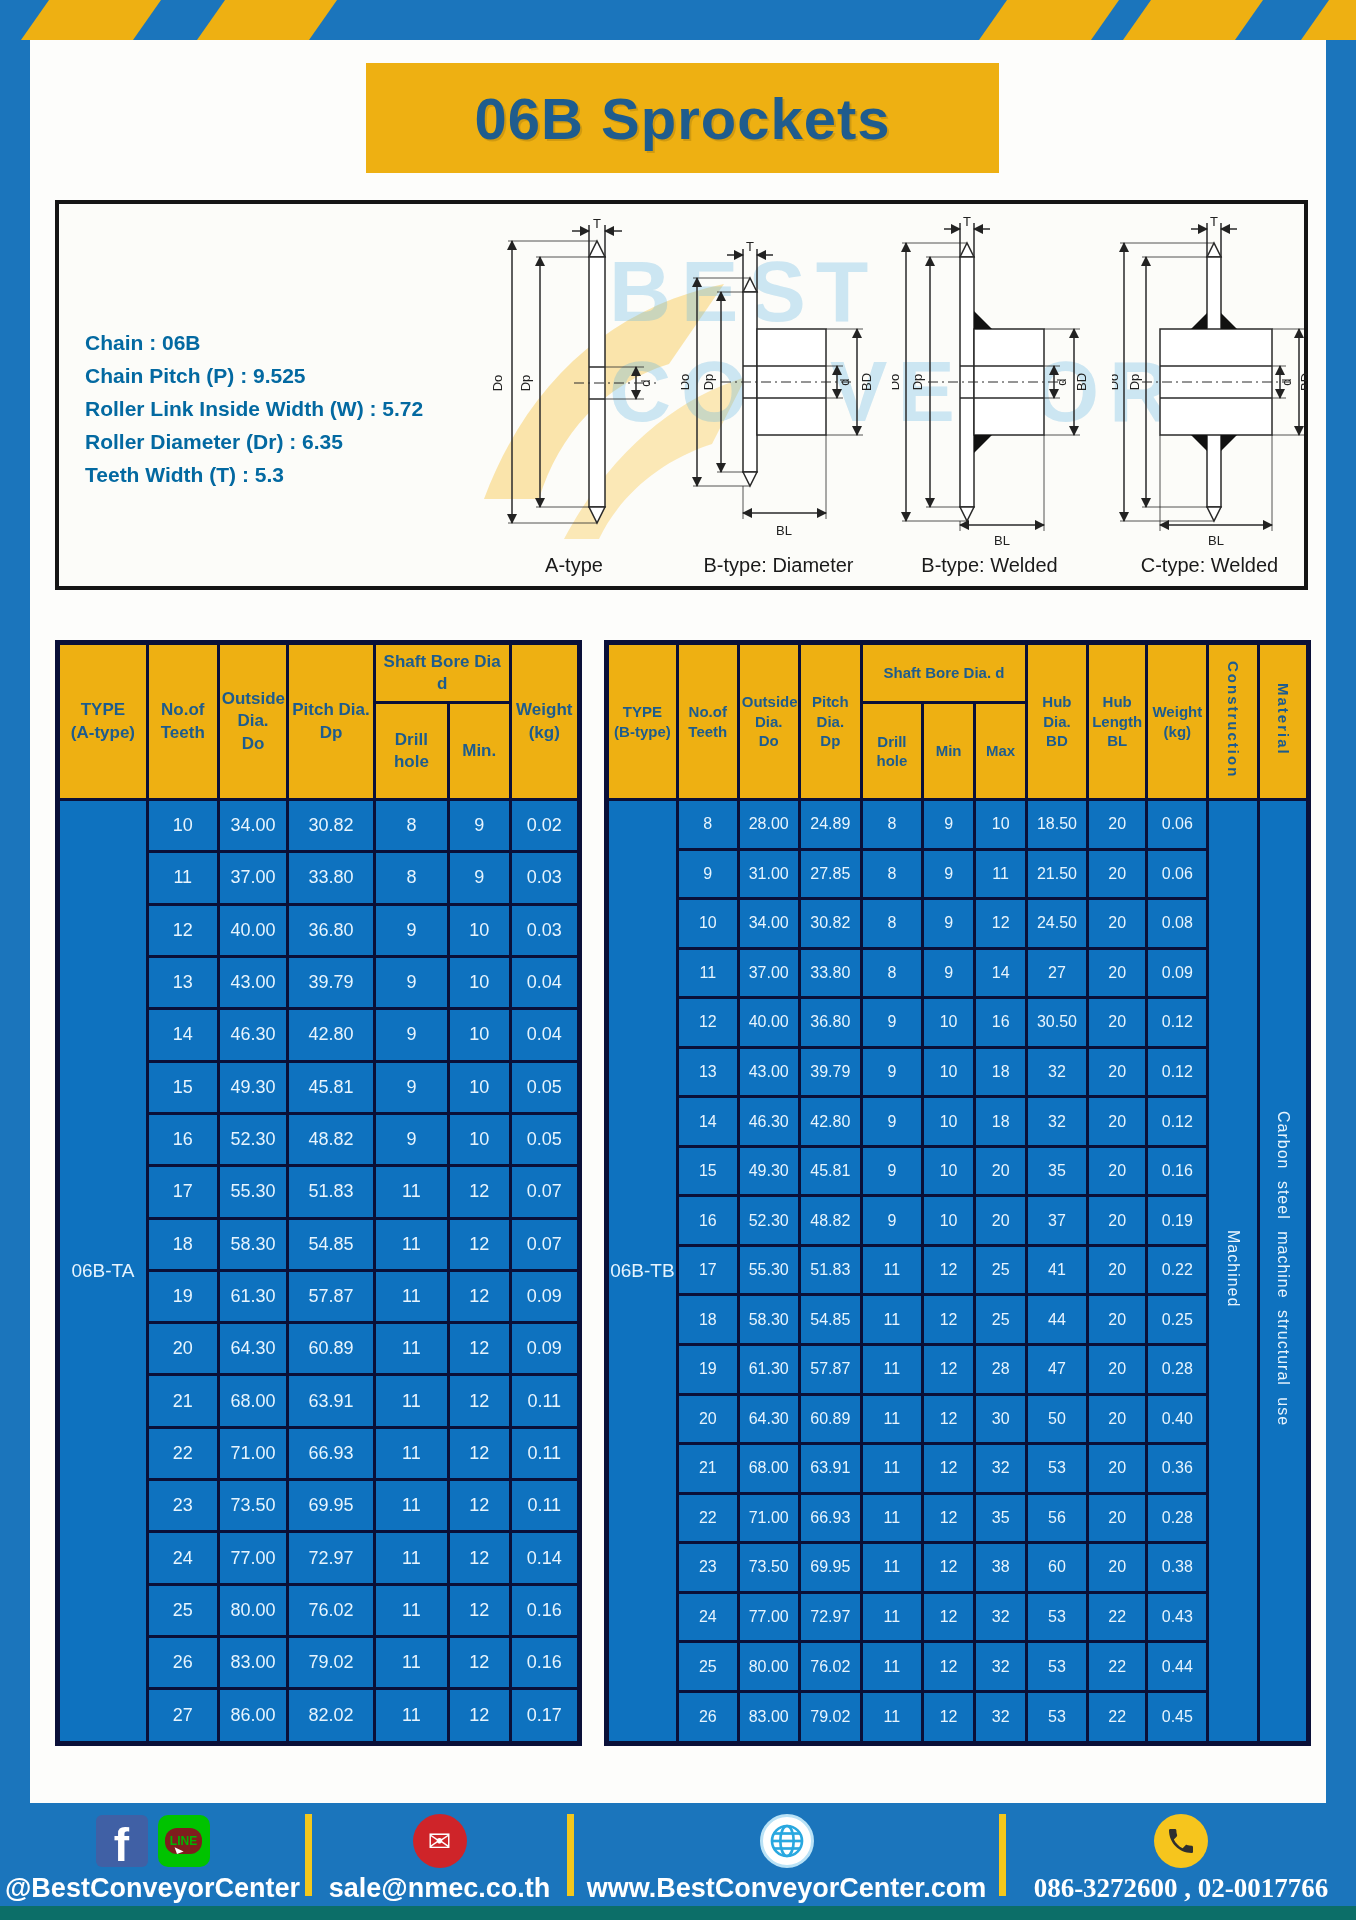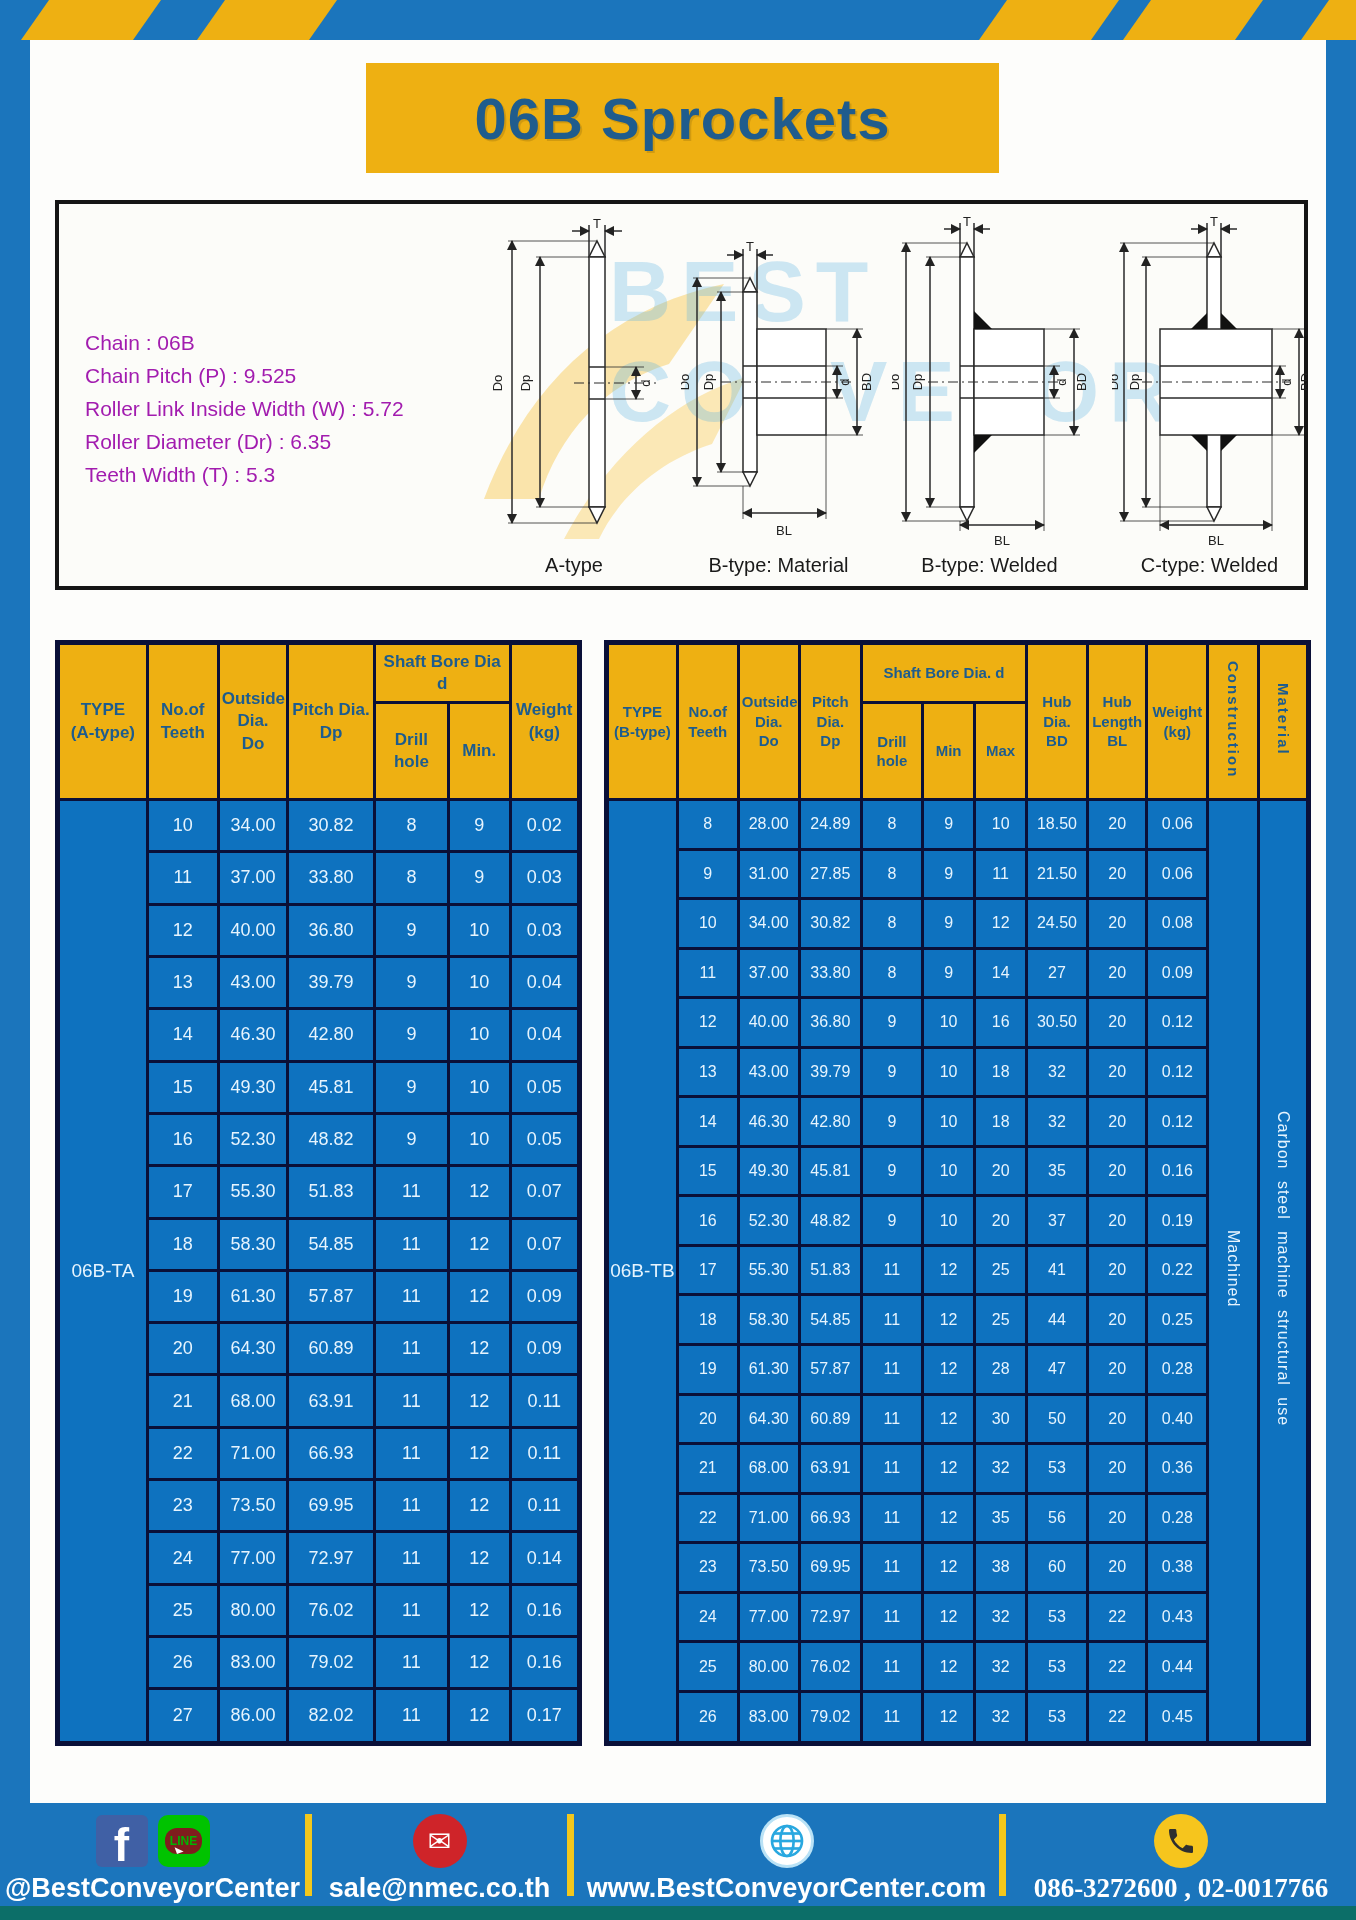--- a/index.html
+++ b/index.html
@@ -14,21 +14,21 @@
 
   .title-box{position:absolute;left:366px;top:63px;width:633px;height:110px;background:#eeb012;
     display:flex;align-items:center;justify-content:center;}
   .title-box span{font-size:58px;font-weight:bold;color:#1f5c8d;letter-spacing:1px;
     text-shadow:2px 2px 0 rgba(0,0,0,0.12);}
 
   
   .diagram-box{position:absolute;left:55px;top:200px;width:1253px;height:390px;background:#fcfcf9;
     border:4px solid #151515;box-sizing:border-box;}
   .specs{position:absolute;left:26px;top:122px;z-index:5;}
-  .spec-line{font-size:21px;font-weight:normal;color:#a21caf;line-height:33px;}
+  .spec-line{font-size:21px;font-weight:bold;color:#0369a1;line-height:33px;}
 
   .watermark-logo{position:absolute;left:395px;top:25px;z-index:2;}
   .watermark-text{position:absolute;left:550px;top:38px;z-index:2;font-size:86px;font-weight:bold;
     line-height:1.16;color:rgba(92,178,226,0.30);letter-spacing:10px;white-space:nowrap;}
   .watermark-text span{display:block;}
 
   .diagram{position:absolute;top:8px;height:374px;z-index:4;display:flex;flex-direction:column;align-items:center;}
   .diagram svg{flex:0 0 auto;}
   .diagram .caption{height:30px;font-size:20px;color:#1a1a1a;text-align:center;margin-top:2px;}
   .dg-a{left:425px;width:180px;}
@@ -182,21 +182,21 @@
           <line x1="145" y1="218" x2="145" y2="302" stroke-width="0.8"></line>
           <line x1="62" y1="296" x2="145" y2="296" marker-start="url(#arr)" marker-end="url(#arr)"></line>
         </g>
         <text x="69" y="34" text-anchor="middle">T</text>
         <text x="8" y="165" transform="rotate(-90 8 165)" text-anchor="middle">Do</text>
         <text x="32" y="165" transform="rotate(-90 32 165)" text-anchor="middle">Dp</text>
         <text x="168" y="165" transform="rotate(-90 168 165)" text-anchor="middle">d</text>
         <text x="190" y="165" transform="rotate(-90 190 165)" text-anchor="middle">BD</text>
         <text x="103" y="318" text-anchor="middle">BL</text>
       </svg>
-      <div class="caption">B-type: Material</div>
+      <div class="caption">B-type: Diameter</div>
     </div>
 
     <div class="diagram dg-bw">
       <svg class="dg" width="195" height="340" viewBox="0 0 195 330">
         <g stroke="#2a2a2a" stroke-width="1.5" fill="none">
           <line x1="68" y1="40" x2="68" y2="6"></line>
             <line x1="82" y1="40" x2="82" y2="6"></line>
           <line x1="52" y1="12" x2="68" y2="12" marker-end="url(#arr)"></line>
           <line x1="98" y1="12" x2="82" y2="12" marker-end="url(#arr)"></line>
           <polygon points="68,40 75,26 82,40" fill="#fff"></polygon>

